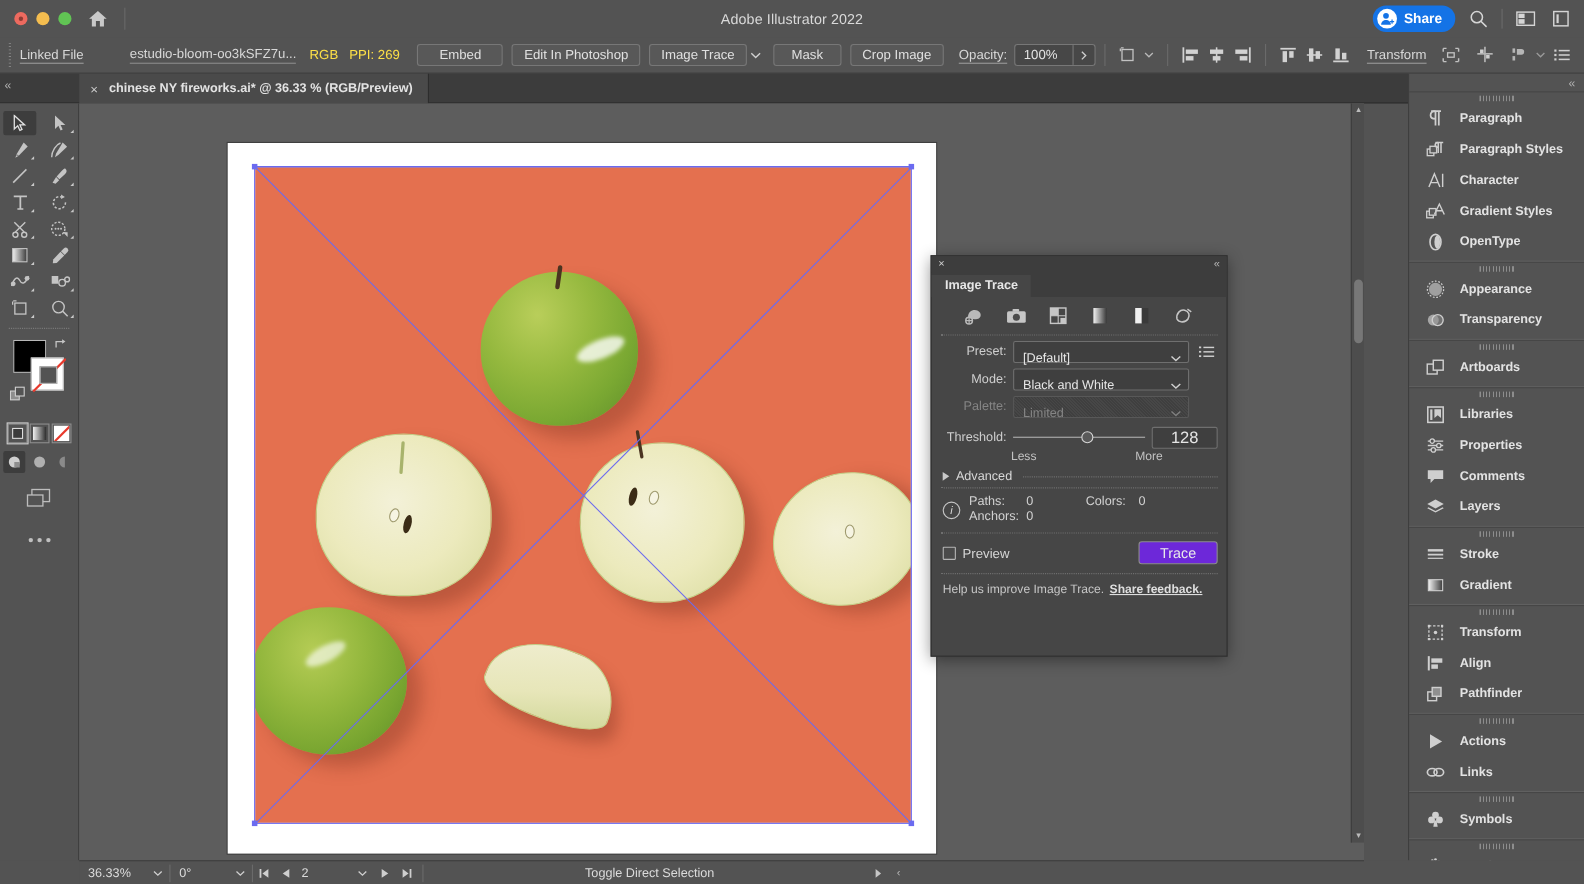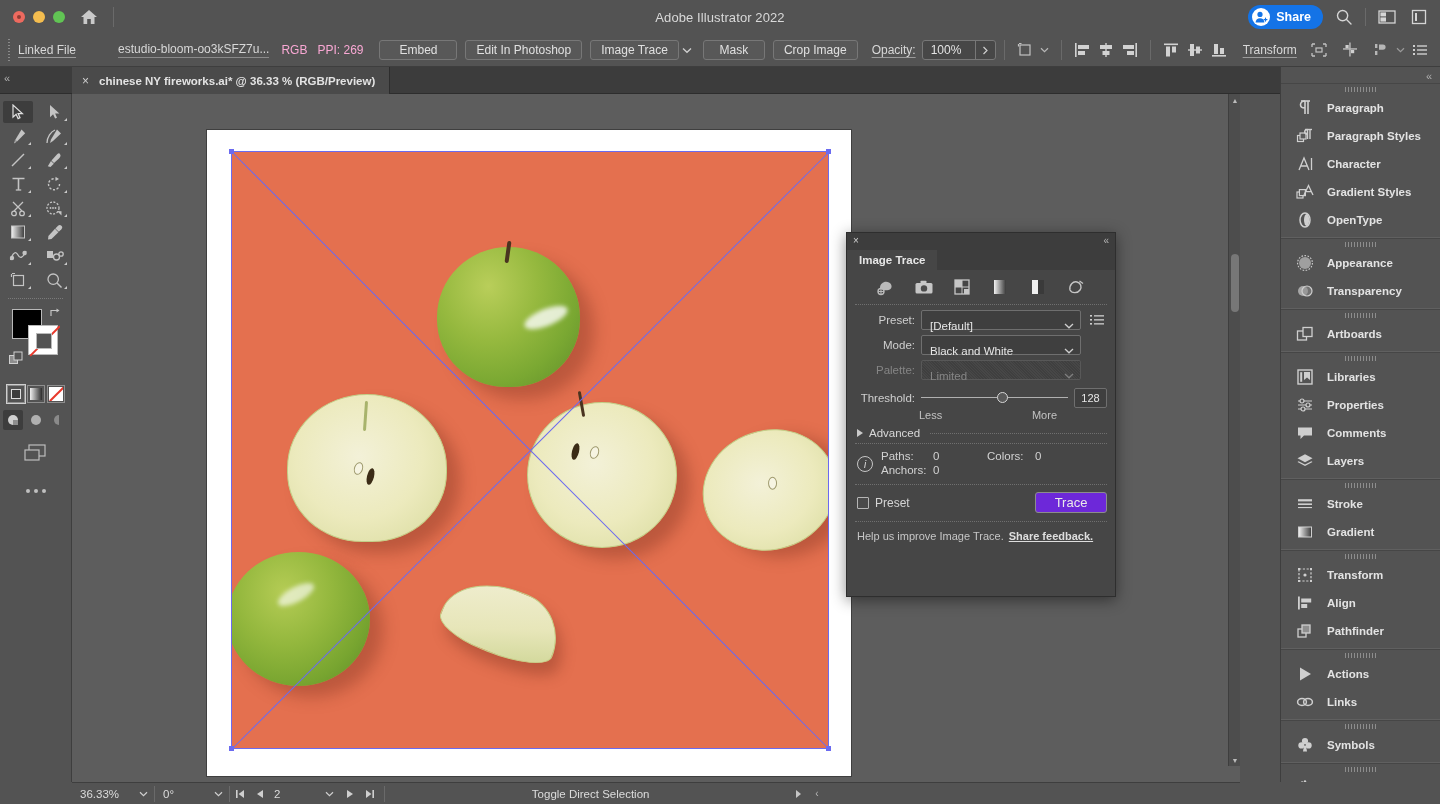--- a/index.html
+++ b/index.html
@@ -61,21 +61,21 @@
   }
   .cb-link {
     font-size:12px; color:#d8d8d8; text-decoration:underline;
     text-underline-offset:3px; text-decoration-color:#9a9a9a; cursor:pointer;
     white-space:nowrap;
   }
   .cb-field {
     font-size:12px; color:#d8d8d8; border-bottom:1px solid #8a8a8a;
     padding-bottom:1px; cursor:pointer; white-space:nowrap;
   }
-  .cb-text { font-size:12px; color:#f9a8d4; white-space:nowrap; }
+  .cb-text { font-size:12px; color:#fde047; white-space:nowrap; }
   .cb-btn {
     height:20px; border:1px solid #777; border-radius:3px;
     background:#585858; color:#e0e0e0; font-size:12px;
     display:flex; align-items:center; justify-content:center;
     padding:0 10px; cursor:pointer; white-space:nowrap;
   }
   .cb-split { display:flex; align-items:center; }
   .cb-caret { width:16px; display:flex; align-items:center; justify-content:center; cursor:pointer; }
   .cb-input {
     height:20px; border:1px solid #777; border-radius:3px; background:#474747;
@@ -297,22 +297,22 @@
   .tp-sidebtn { width:20px; display:flex; align-items:center; justify-content:center; cursor:pointer; }
   .slider-row { display:flex; align-items:center; padding:8px 8px 0 8px; gap:6px; }
   .slider-label { width:60px; text-align:right; font-size:11.5px; color:#cfcfcf; }
   .slider-track { flex:1; position:relative; height:14px; }
   .slider-track .line { position:absolute; left:0; right:0; top:6px; height:1px; background:#b0b0b0; }
   .slider-knob {
     position:absolute; left:52%; top:1px; width:11px; height:11px; border-radius:50%;
     background:#595959; border:1.5px solid #d6d6d6; cursor:pointer;
   }
   .num-field {
-    width:33px; height:20px; background:#3f3f3f; border:1px solid #6f6f6f; border-radius:2px;
-    display:flex; align-items:center; justify-content:center; font-size:11px; color:#e6e6e6;
+    width:60px; height:20px; background:#3f3f3f; border:1px solid #6f6f6f; border-radius:2px;
+    display:flex; align-items:center; justify-content:center; font-size:15px; color:#e6e6e6;
   }
   .slider-legend { display:flex; padding:1px 58px 0 72px; justify-content:space-between; font-size:11px; color:#c2c2c2; }
   .advanced { display:flex; align-items:center; gap:6px; padding:6px 8px 4px 10px; }
   .adv-tri { width:0;height:0;border-left:6px solid #c9c9c9;border-top:4px solid transparent;border-bottom:4px solid transparent; cursor:pointer; }
   .adv-text { font-size:11.5px; color:#d8d8d8; cursor:pointer; }
   .adv-line { flex:1; border-top:1px dotted #6f6f6f; margin-left:4px; }
   .info-block { display:flex; align-items:center; padding:6px 8px 6px 10px; gap:8px; }
   .info-i { width:16px; height:16px; border-radius:50%; border:1px solid #c6c6c6; color:#dcdcdc;
      font-size:10px; display:flex; align-items:center; justify-content:center; font-style:italic; }
   .info-grid { flex:1; font-size:11.5px; color:#d2d2d2; }
@@ -935,21 +935,21 @@
           <span class="v">0</span>
         </span>
       </span>
     </div>
 
     <div class="tp-dotted"></div>
 
     <div class="tp-footer">
       <span class="checkbox-wrap">
         <span class="checkbox"></span>
-        <span>Preset</span>
+        <span>Preview</span>
       </span>
       <span class="trace-btn">Trace</span>
     </div>
 
     <div class="tp-dotted" style="margin-top:8px"></div>
 
     <div class="tp-help">
       <span>Help us improve Image Trace.</span>
       <a>Share feedback.</a>
     </div>

